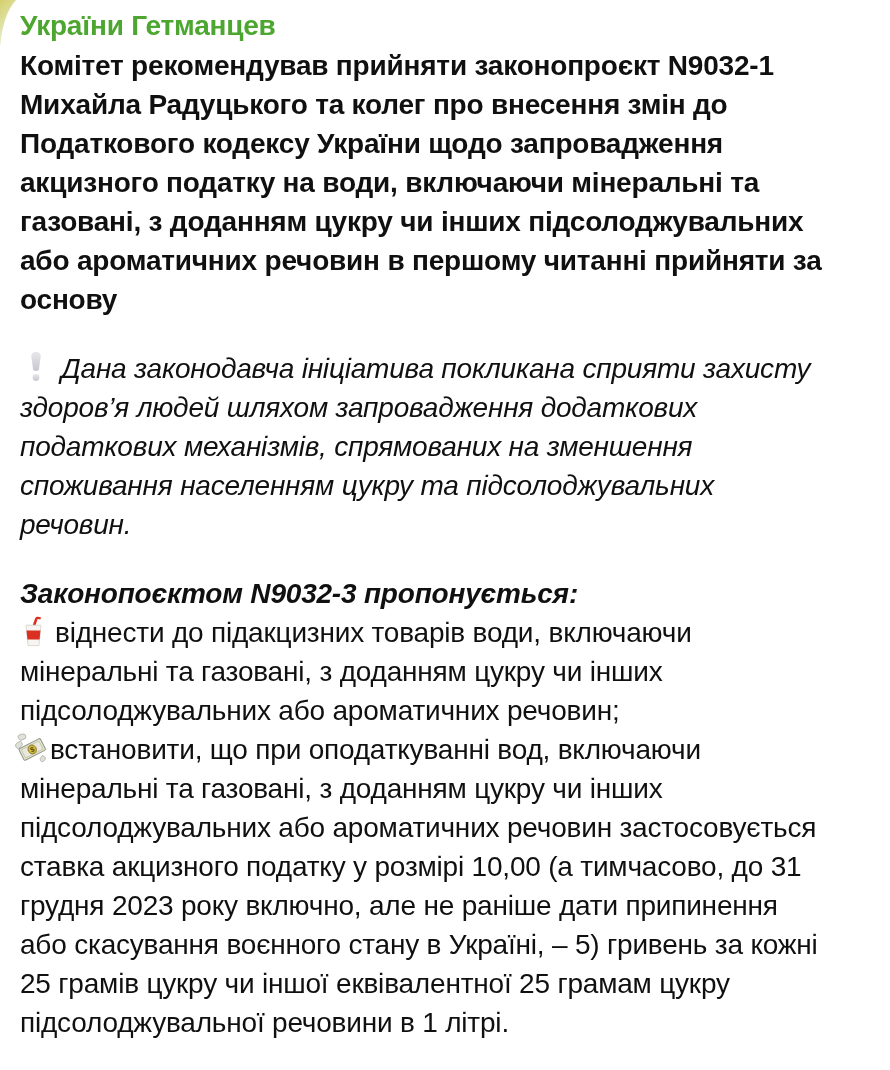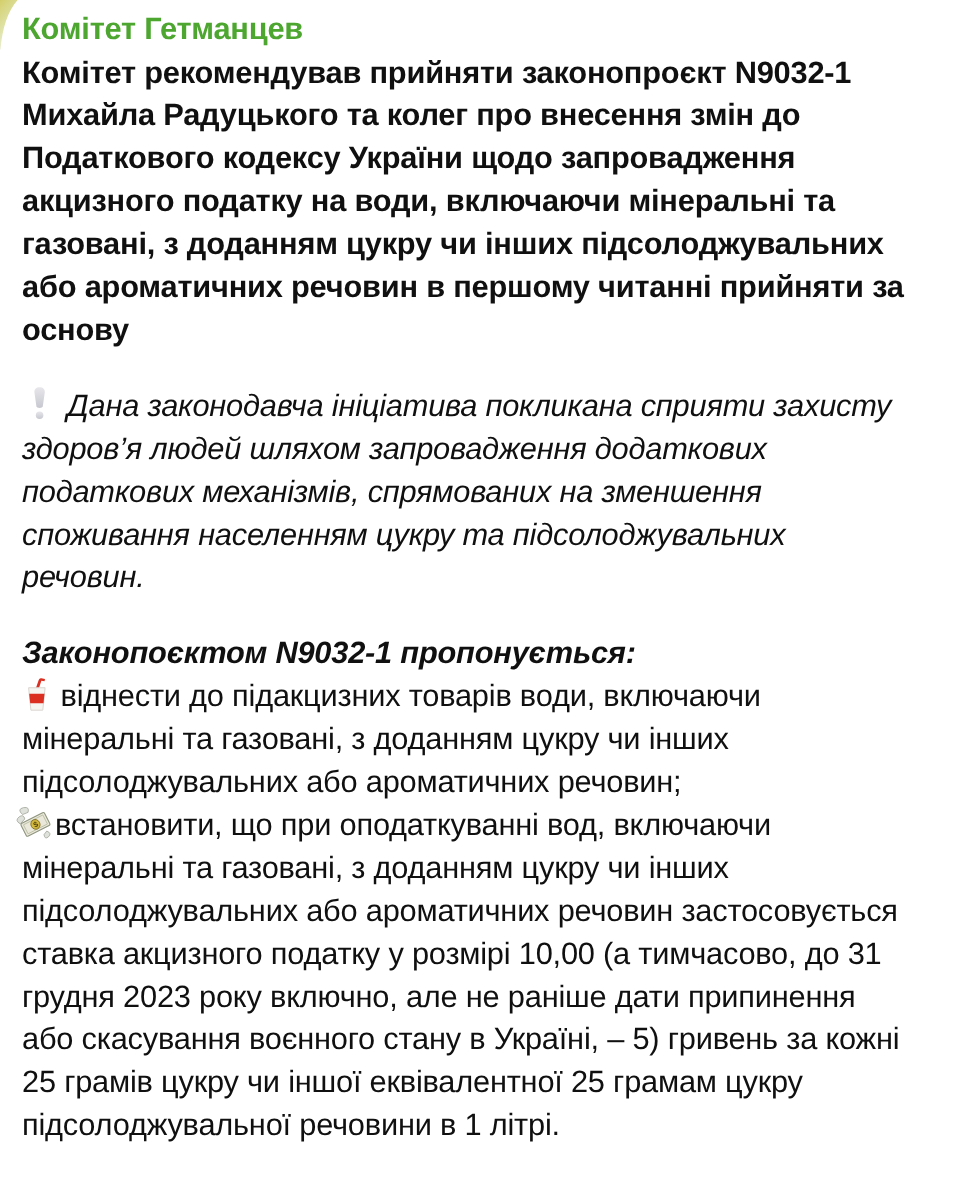--- a/index.html
+++ b/index.html
@@ -46,21 +46,21 @@
           <stop offset="0" stop-color="#d4cf6b"></stop>
           <stop offset="0.55" stop-color="#dfe3a8"></stop>
           <stop offset="1" stop-color="#eef3e2"></stop>
         </linearGradient>
       </defs>
       <path d="M0 0 L16 0 C7 10 2 26 0.5 45 L0 45 Z" fill="url(#g-c)"></path>
     </svg></div>
 
 <div class="post">
 
-  <div class="author">Комітет Гетманцев</div>
+  <div class="author">України Гетманцев</div>
 
   <p class="para bold pre">Комітет рекомендував прийняти законопроєкт N9032-1
 Михайла Радуцького та колег про внесення змін до
 Податкового кодексу України щодо запровадження
 акцизного податку на води, включаючи мінеральні та
 газовані, з доданням цукру чи інших підсолоджувальних
 або ароматичних речовин в першому читанні прийняти за
 основу</p>
 
   <p class="para gap"><span class="emoji"><svg class="i-excl" width="22" height="31" viewBox="0 0 22 31">
@@ -71,21 +71,21 @@
             </linearGradient>
           </defs>
           <path d="M11 1 C14 1 16 2.9 15.7 5.6 L13.9 18.6 C13.7 20.3 8.3 20.3 8.1 18.6 L6.3 5.6 C6 2.9 8 1 11 1 Z" fill="url(#g-ex)"></path>
           <circle cx="11" cy="26.5" r="3.4" fill="url(#g-ex)"></circle>
         </svg></span><span class="pre">Дана законодавча ініціатива покликана сприяти захисту
 здоров’я людей шляхом запровадження додаткових
 податкових механізмів, спрямованих на зменшення
 споживання населенням цукру та підсолоджувальних
 речовин.</span></p>
 
-  <p class="para bold pre gap">Законопоєктом N9032-1 пропонується:</p>
+  <p class="para bold pre gap">Законопоєктом N9032-3 пропонується:</p>
 
   <p class="para"><span class="emoji"><svg class="i-cup" width="27" height="32" viewBox="0 0 27 32">
           <path d="M12.6 10.6 L15.2 3.2 Q15.8 1.4 17.6 1.7 L20.9 2.3 L20.5 4.4 L17.6 3.9 L15.3 10.9 Z" fill="#da2f21"></path>
           <path d="M6 10.2 L21 10.2 L18.9 30.6 L8.1 30.6 Z" fill="#f7f5f2" stroke="#d9d5cf" stroke-width="0.9"></path>
           <path d="M6.55 15.6 L20.45 15.6 L19.55 24.4 L7.45 24.4 Z" fill="#da2f21"></path>
         </svg></span><span class="pre">віднести до підакцизних товарів води, включаючи
 мінеральні та газовані, з доданням цукру чи інших
 підсолоджувальних або ароматичних речовин;</span></p>
 
   <p class="para"><span class="emoji"><svg class="i-money" width="34" height="31" viewBox="0 0 34 31">

